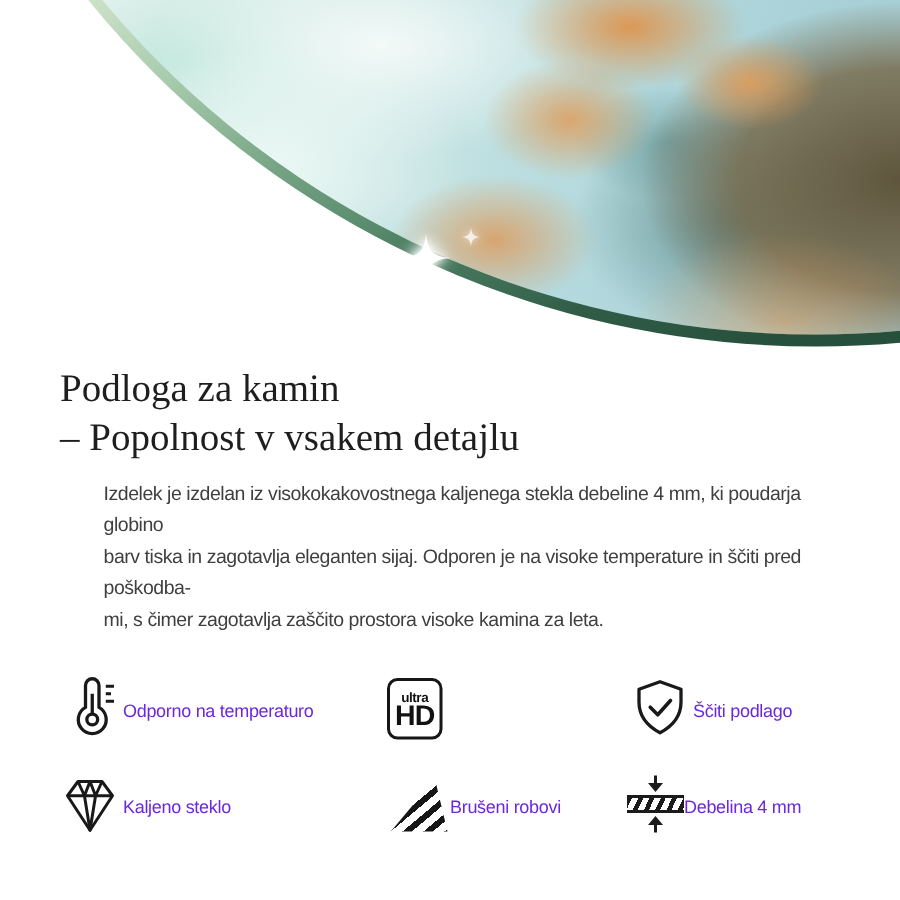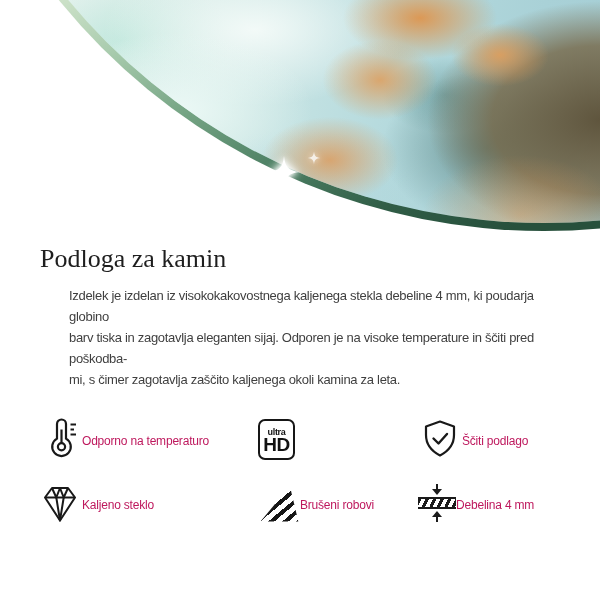--- a/index.html
+++ b/index.html
@@ -39,21 +39,21 @@
   
   .content{padding:0 38px;}
   .title{margin:4px 0 0 2px;font-family:"Liberation Serif",serif;font-weight:400;
          font-size:26px;line-height:33px;color:#1e1e1e;}
   .desc{margin-top:10px;font-size:13px;line-height:21px;letter-spacing:-0.3px;color:#3f3f3f;margin-left:31px;}
 
   
   .features{margin-top:26px;display:grid;grid-template-columns:220px 160px 220px;row-gap:18px;}
   .feature{display:flex;flex-direction:row;align-items:center;}
   .icon-box{height:46px;display:flex;align-items:center;justify-content:center;}
-  .feature-label{margin-top:4px;font-size:12px;letter-spacing:-0.2px;color:#be185d;white-space:nowrap;}
+  .feature-label{margin-top:4px;font-size:12px;letter-spacing:-0.2px;color:#6d28d9;white-space:nowrap;}
   svg.line-icon{stroke:#191919;fill:none;}
 
   .uhd{width:33px;height:37px;border:2.5px solid #161616;border-radius:7px;
        display:flex;flex-direction:column;align-items:center;justify-content:center;
        color:#111;font-weight:bold;}
   .uhd-top{font-size:9px;line-height:10px;letter-spacing:-0.3px;}
   .uhd-bottom{font-size:19px;line-height:15px;letter-spacing:-0.5px;}
 
   .edges-shape{width:42px;height:40px;
     background:repeating-linear-gradient(140deg,#161616 0 4px,transparent 4px 9px);
@@ -83,26 +83,27 @@
     </svg>
     <svg class="sparkle-small" viewBox="-20 -20 40 40">
       <path d="M0 -16 C1.2 -4.5 4.5 -1.2 16 0 C4.5 1.2 1.2 4.5 0 16 C-1.2 4.5 -4.5 1.2 -16 0 C-4.5 -1.2 -1.2 -4.5 0 -16 Z" fill="#ffffff"></path>
     </svg>
   </div>
 
   <div class="content">
 
     <h1 class="title">
       <span>Podloga za kamin</span><br>
+      <span>– Popolnost v vsakem detajlu</span>
     </h1>
 
     <div class="desc">
       <div>Izdelek je izdelan iz visokokakovostnega kaljenega stekla debeline 4 mm, ki poudarja globino</div>
       <div>barv tiska in zagotavlja eleganten sijaj. Odporen je na visoke temperature in ščiti pred poškodba-</div>
-      <div>mi, s čimer zagotavlja zaščito kaljenega okoli kamina za leta.</div>
+      <div>mi, s čimer zagotavlja zaščito prostora visoke kamina za leta.</div>
     </div>
 
     <div class="features">
 
       <div class="feature">
         <div class="icon-box">
           <svg class="line-icon" width="44" height="44" viewBox="0 0 44 44">
             <path d="M19 7a4.5 4.5 0 0 1 9 0v14.6a9.3 9.3 0 1 1-9 0z" stroke-width="2.2"></path>
             <circle cx="23.5" cy="29.7" r="3.6" stroke-width="2.2"></circle>
             <line x1="23.5" y1="26.2" x2="23.5" y2="12.5" stroke-width="2.2"></line>

